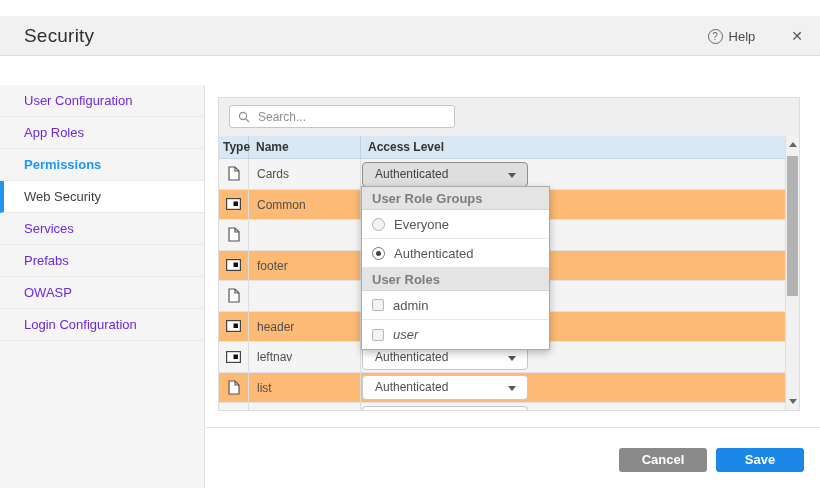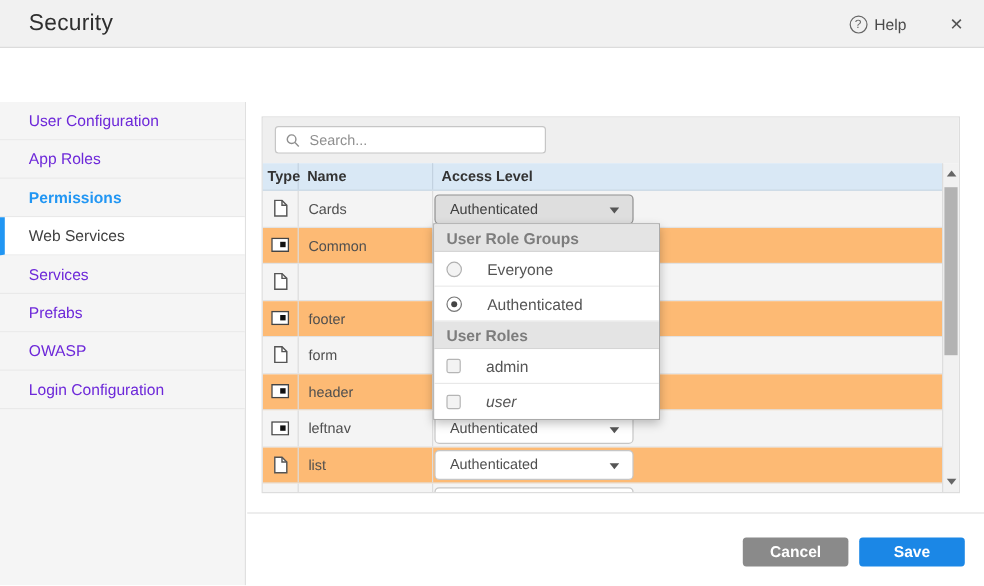--- a/index.html
+++ b/index.html
@@ -1,20 +1,20 @@
 <!DOCTYPE html>
 <html><head>
 <meta charset="utf-8">
 <style>
   html,body{margin:0;padding:0;background:#fff;}
   *{box-sizing:border-box;font-family:"Liberation Sans",sans-serif;}
   .canvas{position:relative;width:820px;height:488px;background:#fff;overflow:hidden;border:0;}
 
   
-  .topbar{position:absolute;left:0;top:0;width:820px;height:40px;background:#f1f1f1;border-bottom:1px solid #dcdcdc;}
+  .topbar{position:absolute;left:0;top:16px;width:820px;height:40px;background:#f1f1f1;border-bottom:1px solid #dcdcdc;}
   .page-title{position:absolute;left:24px;top:9px;font-size:19px;font-weight:500;color:#2f2f2f;letter-spacing:.2px;}
   .topbar-right{position:absolute;right:17px;top:0;height:40px;display:flex;align-items:center;}
   .help-icon{width:15px;height:15px;border:1px solid #666;border-radius:50%;color:#666;font-size:10px;line-height:13px;text-align:center;display:inline-block;}
   .help-label{font-size:13px;color:#4a4a4a;margin-left:6px;}
   .close-icon{font-size:14px;color:#555;margin-left:36px;cursor:pointer;}
 
   
   .authbar{position:absolute;left:0;top:41px;width:820px;height:44px;background:#fff;border-bottom:1px solid #e3e3e3;}
   .auth-label{position:absolute;left:24px;top:14px;font-size:13px;color:#4f4f4f;}
   .auth-off{position:absolute;left:108px;top:14px;font-size:13px;color:#4f4f4f;}
@@ -57,21 +57,21 @@
 
   
   .vscroll{position:absolute;right:0;top:38px;width:14px;height:274px;background:#f1f1f1;border-left:1px solid #ddd;}
   .arrow-up{position:absolute;left:3px;top:6px;width:0;height:0;border-left:4px solid transparent;border-right:4px solid transparent;border-bottom:5px solid #666;}
   .arrow-down{position:absolute;left:3px;bottom:6px;width:0;height:0;border-left:4px solid transparent;border-right:4px solid transparent;border-top:5px solid #666;}
   .thumb{position:absolute;left:1px;top:20px;width:11px;height:140px;background:#b3b3b3;}
 
   
   .dd-panel{position:absolute;left:361px;top:186px;width:189px;background:#fff;border:1px solid #aaa;box-shadow:0 3px 8px rgba(0,0,0,.25);z-index:20;}
   .dd-group{height:23px;line-height:23px;background:#e4e4e4;color:#7d7d7d;font-size:13px;font-weight:bold;padding-left:10px;border-bottom:1px solid #d5d5d5;}
-  .dd-item{height:29px;display:flex;align-items:center;padding-left:10px;border-bottom:1px solid #e8e8e8;font-size:13px;color:#555;cursor:pointer;background:#fff;gap:12px;}
+  .dd-item{height:29px;display:flex;align-items:center;padding-left:10px;border-bottom:1px solid #e8e8e8;font-size:13px;color:#555;cursor:pointer;background:#fff;}
   .dd-item:last-child{border-bottom:none;font-style:italic;}
   .radio{width:13px;height:13px;border:1px solid #b0b0b0;border-radius:50%;background:#f3f3f3;margin-right:9px;position:relative;flex:0 0 auto;}
   .radio.checked{border-color:#777;background:#fff;}
   .radio.checked::after{content:"";position:absolute;left:3px;top:3px;width:5px;height:5px;border-radius:50%;background:#444;}
   .checkbox{width:12px;height:12px;border:1px solid #b5b5b5;border-radius:2px;background:#f3f3f3;margin-right:9px;flex:0 0 auto;}
 
   
   .footer-divider{position:absolute;left:206px;top:427px;width:614px;height:1px;background:#e2e2e2;}
   .btn{position:absolute;top:448px;width:88px;height:24px;border:none;border-radius:3px;color:#fff;font-size:13px;font-weight:bold;cursor:pointer;line-height:24px;text-align:center;padding:0;}
   .btn-cancel{left:619px;background:#8a8a8a;}
@@ -91,21 +91,21 @@
       <span class="help-label">Help</span>
       <span class="close-icon">✕</span>
     </div>
   </div>
 
 
   <div class="sidebar">
     <div class="side-item">User Configuration</div>
     <div class="side-item">App Roles</div>
     <div class="side-item link-highlight">Permissions</div>
-    <div class="side-item active">Web Services</div>
+    <div class="side-item active">Web Security</div>
     <div class="side-item">Services</div>
     <div class="side-item">Prefabs</div>
     <div class="side-item">OWASP</div>
     <div class="side-item">Login Configuration</div>
   </div>
 
   <div class="content"></div>
 
   <div class="grid">
     <div class="grid-toolbar">
@@ -171,21 +171,20 @@
         <div class="td-access"></div>
       </div>
 
       <div class="trow odd">
         <div class="td-type">
             <svg class="icon-page" width="12" height="15" viewBox="0 0 12 15">
               <path d="M1 1 h6 l4 4 v9 h-10 z" fill="#fff" stroke="#555" stroke-width="1.2"></path>
               <path d="M7 1 v4 h4" fill="none" stroke="#555" stroke-width="1.2"></path>
             </svg>
           </div>
-        <div class="td-name">form</div>
         <div class="td-access"></div>
       </div>
 
       <div class="trow">
         <div class="td-type">
             <svg class="icon-partial" width="15" height="12" viewBox="0 0 15 12">
               <rect x="0.6" y="0.6" width="13.8" height="10.8" fill="#fff" stroke="#444" stroke-width="1.2"></rect>
               <rect x="7.5" y="3.5" width="4.5" height="4.5" fill="#111"></rect>
             </svg>
           </div>

